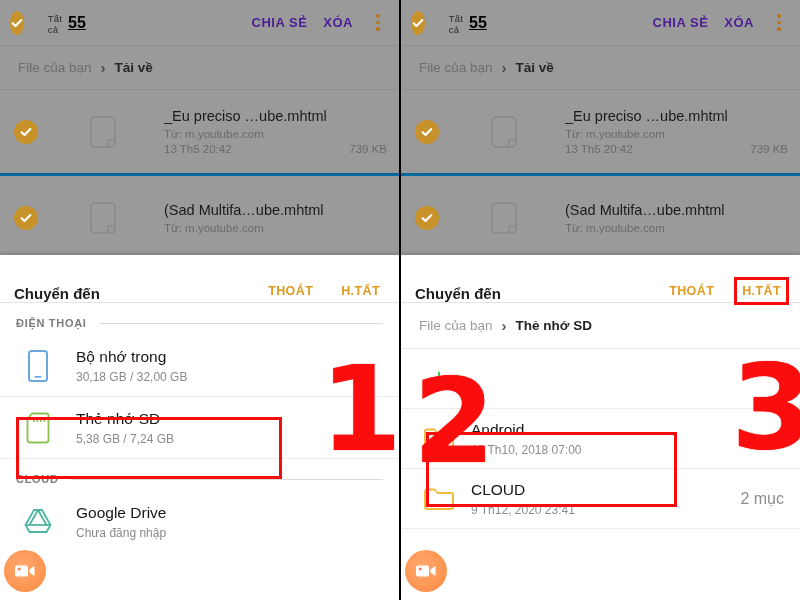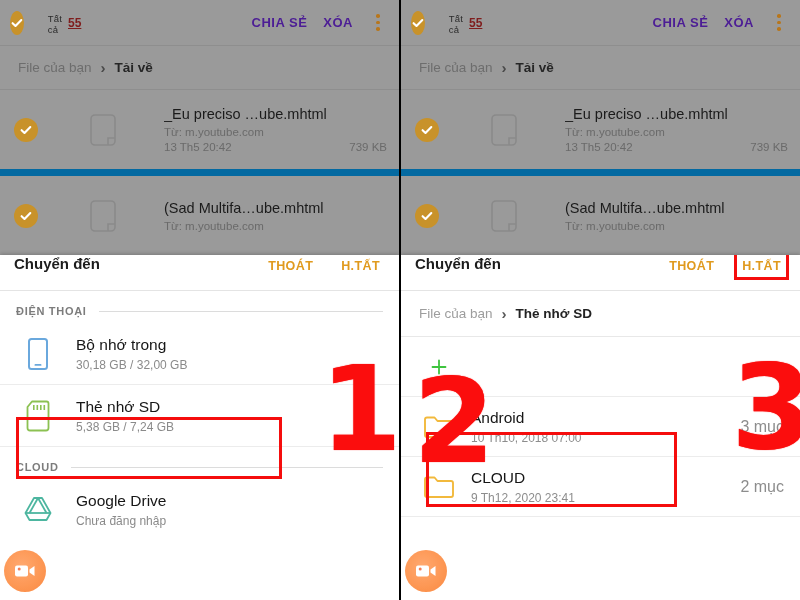--- a/index.html
+++ b/index.html
@@ -35,21 +35,21 @@
     border-bottom:1px solid #8e8e8e;
   }
   .selall { width:52px; display:flex; flex-direction:row; align-items:center; justify-content:center;gap:24px; }
   .selall .circ {
     width:24px; height:24px; border-radius:50%;
     background:#c8922a;
     display:flex; align-items:center; justify-content:center;
   }
   .selall .circ svg { display:block; }
   .selall .lbl { font-size:9.5px; color:#2b2b2b; margin-top:2px; letter-spacing:.2px; }
-  .count { font-size:12px; font-weight:bold; color:#7f1d1d; margin-left:6px;text-decoration:underline; }
+  .count { font-size:16px; font-weight:bold; color:#000000; margin-left:6px;text-decoration:underline; }
   .spacer { flex:1; }
   .actbtn {
     font-size:13px; font-weight:bold; color:#4c1d95;
     letter-spacing:.5px; margin-left:16px;
   }
   .kebab { width:22px; display:flex; flex-direction:column; align-items:center; gap:3px; margin-left:14px; }
   .kebab i { width:3.5px; height:3.5px; border-radius:50%; background:#b8761b; display:block; }
 
   .crumbbar {
     height:44px; background:#9a9a9a;
@@ -57,21 +57,21 @@
     border-bottom:1px solid #8e8e8e;
     font-size:13.5px;
   }
   .crumb-dim { color:#6d6d6d; }
   .crumb-sep { margin:0 9px; color:#4a4a4a; font-size:15px; font-weight:bold; }
   .crumb-cur { color:#262626; font-weight:bold;text-align:center; }
 
   .frow {
     display:flex; align-items:center;
     padding:9px 12px 9px 14px;
-    border-bottom:7px solid #0369a1;
+    border-bottom:3px solid #0369a1;
     min-height:86px;
     gap:28px;
   }
   .fcheck {
     width:24px; height:24px; border-radius:50%; background:#c8922a;
     display:flex; align-items:center; justify-content:center; flex:0 0 auto;
   }
   .ficon {
     width:46px; height:46px; margin:0 6px 0 14px; flex:0 0 auto;
     display:flex; align-items:center; justify-content:center;
@@ -86,21 +86,21 @@
   .fdate,.fsize { font-size:11.5px; color:#6a6a6a; }
 
   
   .sheet {
     position:absolute; left:0; right:0; bottom:0; top:255px;
     background:#ffffff;
     box-shadow:0 -1px 4px rgba(0,0,0,.22);
     overflow:hidden;
   }
   .sheet-head {
-    height:36px; display:flex; align-items:flex-start;
+    height:48px; display:flex; align-items:flex-end;
     padding:0 14px; border-bottom:1px solid #e4e4e4;
     position:relative;
   }
   .sheet-title { font-size:15px; font-weight:bold; color:#1c1c1c; }
   .sheet-act {
     font-size:12.5px; font-weight:bold; color:#e09a1e;
     letter-spacing:.4px; margin-left:18px; padding:4px 5px;
   }
   .sheet-act.boxed { outline:3px solid #f50d0d; outline-offset:0px; }
 

